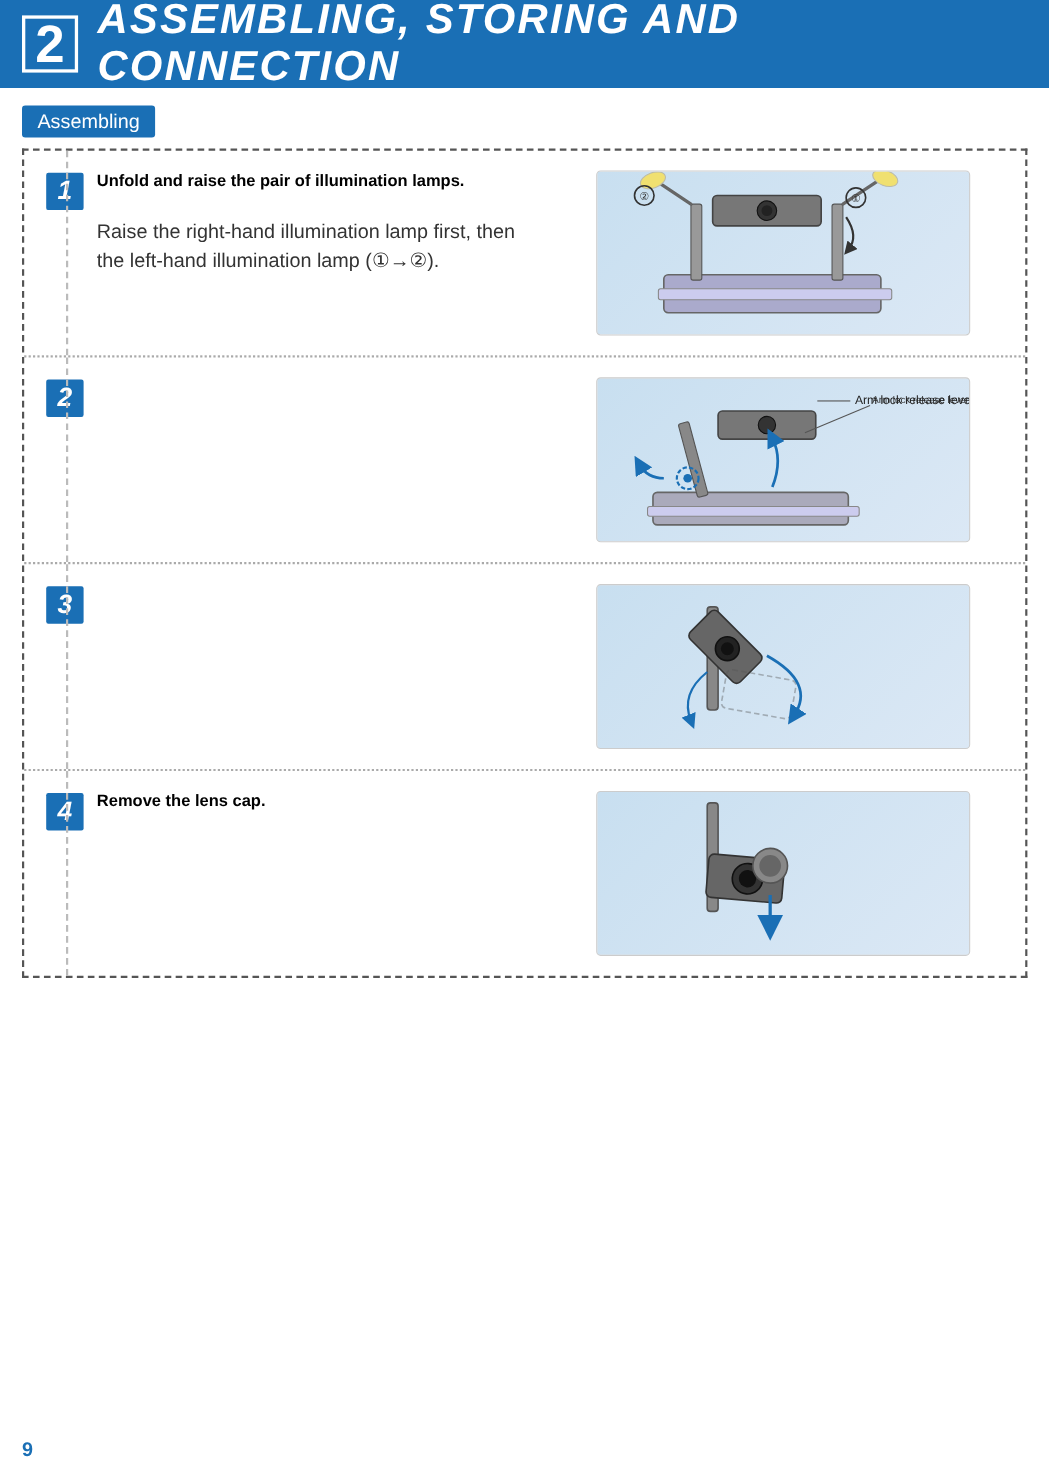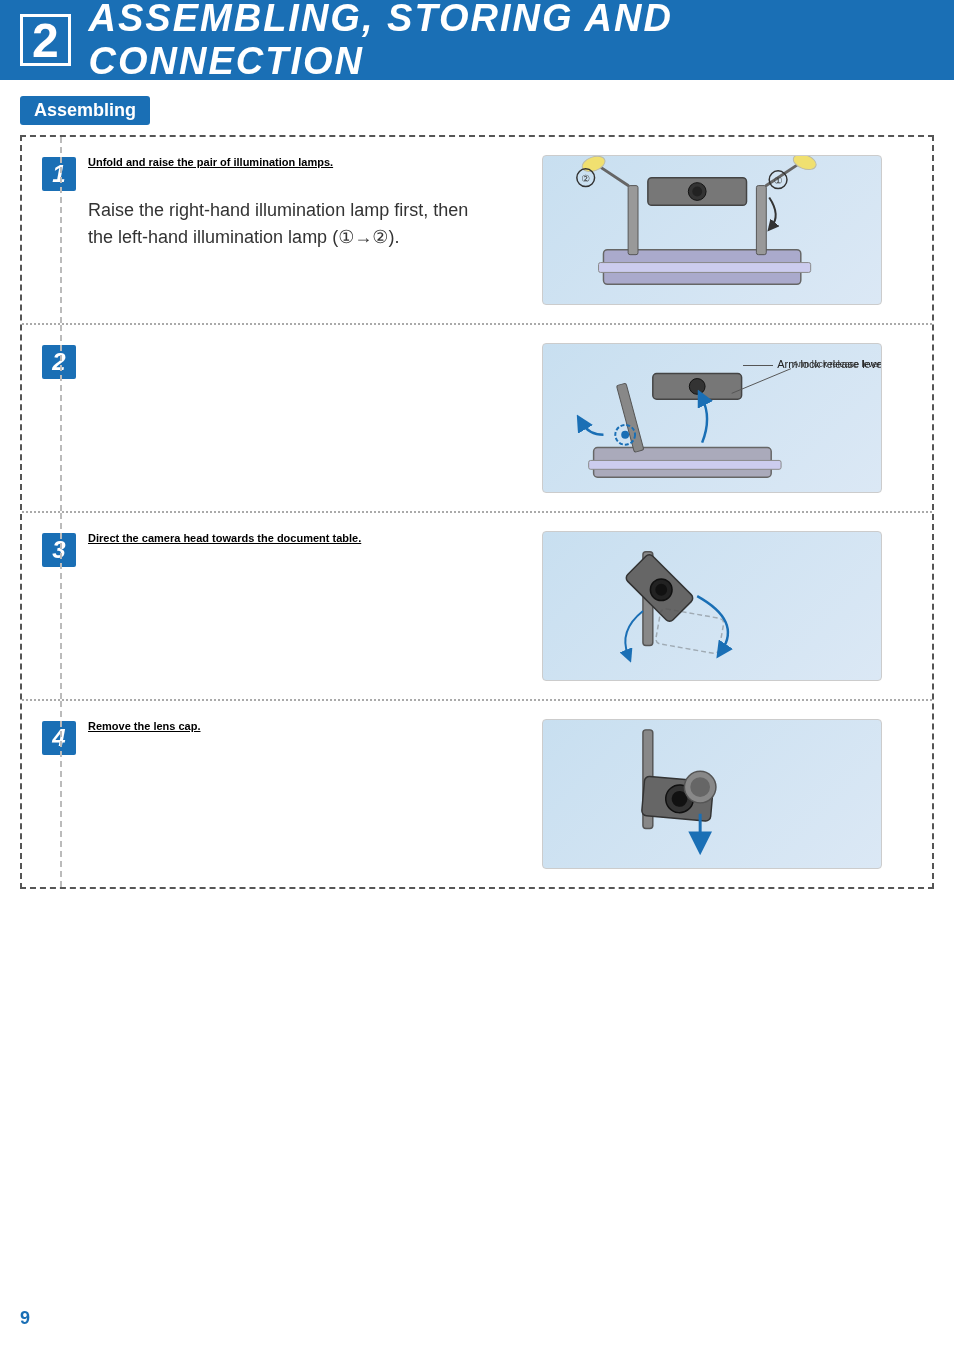--- a/index.html
+++ b/index.html
@@ -40,21 +40,21 @@
       font-style: italic;
       text-transform: uppercase;
     }
 
     
     .section-label {
       display: inline-block;
       background: #1a6fb5;
       color: #fff;
       font-size: 18px;
-      font-weight: bold;
+      font-weight: normal;
       padding: 4px 14px;
       margin: 16px 20px 10px 20px;
       border-radius: 3px;
     }
 
     
     .outer-box {
       border: 2px dashed #555;
       margin: 0 20px 20px 20px;
       padding: 0;
@@ -106,25 +106,24 @@
       height: 34px;
       display: flex;
       align-items: center;
       justify-content: center;
       flex-shrink: 0;
       border-radius: 2px;
       margin-top: 2px;
     }
 
     .step-heading {
-      font-size: 11px;
+      font-size: 15px;
       font-weight: bold;
       line-height: 1.35;
       margin-bottom: 8px;
-      text-decoration: underline;
     }
 
     .step-description {
       font-size: 18px;
       color: #333;
       line-height: 1.5;
       margin-top: 6px;
       padding-left: 46px;
     }
 
@@ -317,23 +316,20 @@
           <text x="252" y="23" font-size="9" fill="#333">Arm lock release lever</text>
         </svg>
       </div>
     </div>
   </div>
 
   <div class="step-row">
     <div class="step-left">
       <div class="step-number-row">
         <div class="step-num-badge">3</div>
-        <div>
-          <div class="step-heading">Direct the camera head towards the document table.</div>
-        </div>
       </div>
     </div>
     <div class="step-image">
       <div class="illus-box illus3">
 
         <svg class="scanner-illus" viewBox="0 0 340 150" xmlns="http://www.w3.org/2000/svg">
 
           <rect x="100" y="20" width="10" height="95" rx="3" fill="#888" stroke="#555" stroke-width="1.5"></rect>
 
           <g transform="translate(115,55) rotate(45)">

